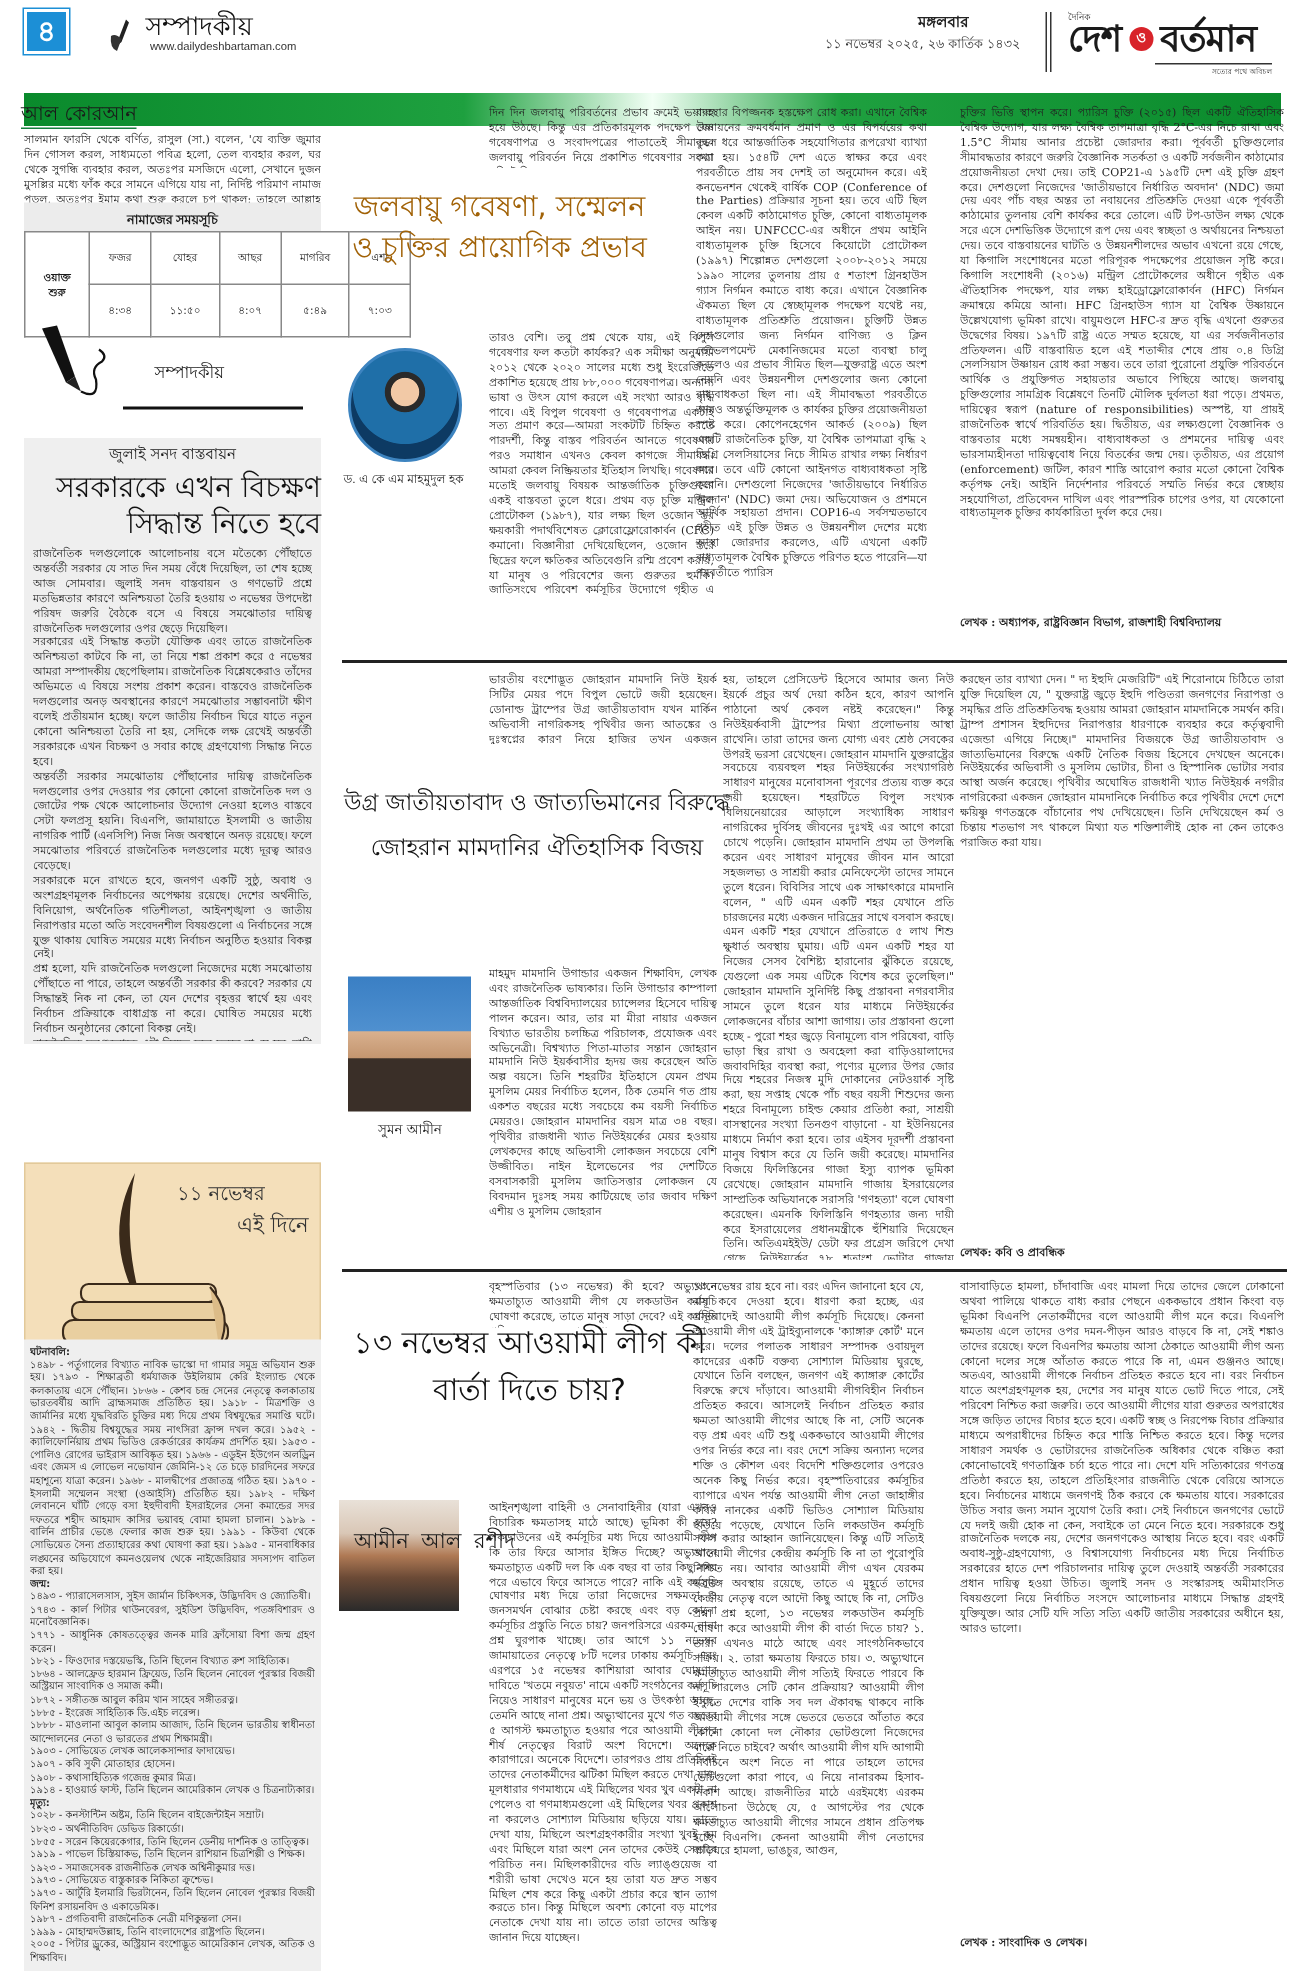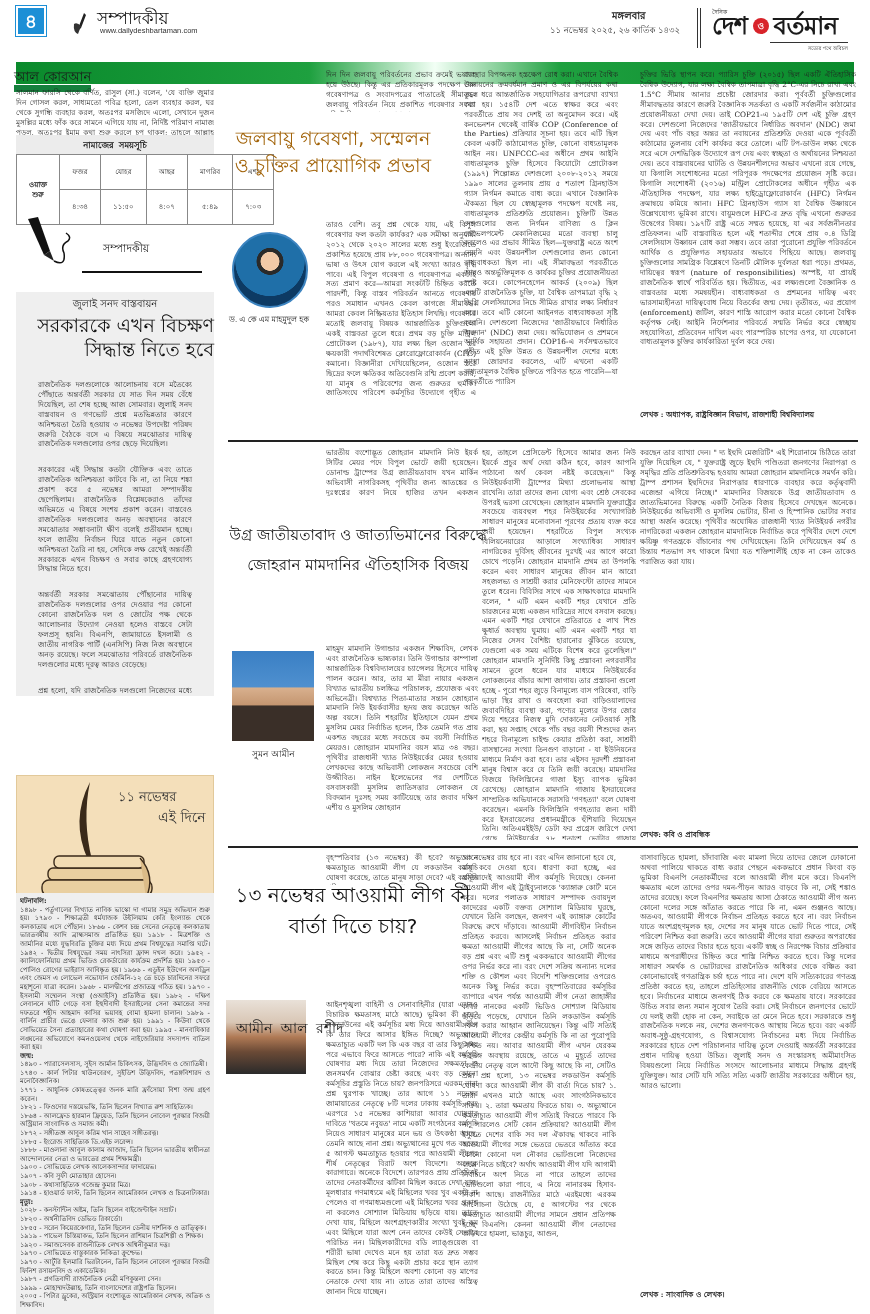--- a/index.html
+++ b/index.html
@@ -1,38 +1,38 @@
 <!DOCTYPE html>
 <html><head>
 <meta charset="utf-8">
 <style>
 *{box-sizing:border-box;margin:0;padding:0}
 html,body{width:870px;height:1314px;overflow:hidden;background:#fff}
 body{position:relative;font-family:"DejaVu Serif",serif;color:#1a1a1a;font-size:7.4px;line-height:10px}
 .abs{position:absolute}
 .txt{text-align:justify;font-size:7.3px;line-height:9.9px;color:#222;overflow:hidden}
-.txt p{margin:16px}
+.txt p{margin:0}
 
 #page-no{left:16px;top:6px;width:30px;height:30px;background:#1c8fd6;border:2px solid #fff;outline:1px solid #1c8fd6;color:#fff;font-family:"DejaVu Sans",sans-serif;font-weight:bold;font-size:19px;text-align:center;line-height:27px}
 #pen-logo{left:72px;top:12px;width:18px;height:24px}
 #section-title{left:97px;top:8px;font-size:17px;font-family:"DejaVu Sans",sans-serif;color:#111;line-height:20px}
 #site-url{left:100px;top:26px;font-family:"Liberation Sans",sans-serif;font-size:7.5px;color:#333}
 #day-name{left:612px;top:11px;font-size:10px;font-weight:bold;font-family:"DejaVu Sans",sans-serif;color:#222}
 #date-line{left:550px;top:25px;font-size:8.5px;font-family:"DejaVu Sans",sans-serif;color:#333}
 #head-divider{left:697px;top:8px;width:4px;height:40px;border-left:1.5px solid #333;border-right:1.5px solid #333}
 #mast-small{left:712px;top:7px;font-size:6px;color:#333}
 #masthead{left:712px;top:12px;font-size:24px;font-weight:bold;font-family:"DejaVu Sans",sans-serif;color:#1a1a1a;letter-spacing:-0.5px;line-height:28px;display:flex;align-items:center;gap:5px}
 #mast-dot{width:16px;height:16px;border-radius:50%;background:#d8232a;display:inline-block;color:#fff;font-size:9px;text-align:center;line-height:16px}
 #mast-tag{left:770px;top:42px;font-size:5px;color:#333;border-top:1px solid #333;padding-left:0;width:78px;text-align:right}
 #green-band{left:16px;top:62px;width:838px;height:22px;background:linear-gradient(to right,#0a8a2c 0%,#1ea03f 35%,#f2fff5 50%,#1ea03f 65%,#0a8a2c 100%)}
 
-#quran-head{left:14px;top:69px;font-size:13px;font-family:"DejaVu Sans",sans-serif;border-bottom:7px solid #15803d;line-height:16px}
+#quran-head{left:14px;top:69px;font-size:13px;font-family:"DejaVu Sans",sans-serif;border-bottom:1px solid #15803d;line-height:16px}
 #quran-text{left:16px;top:88px;width:198px}
 #prayer-box{left:16px;top:135px;width:198px;height:62px;background:#ececec;border-bottom:4px solid #999}
-#prayer-title{position:absolute;left:0;top:6px;width:100%;text-align:center;font-weight:bold;font-size:8.5px;font-family:Liberation Mono, monospace}
+#prayer-title{position:absolute;left:0;top:6px;width:100%;text-align:center;font-weight:bold;font-size:8.5px;font-family:Liberation Serif, serif}
 #prayer-table{position:absolute;left:0;top:19px;width:198px;border-collapse:collapse;background:#fff;font-size:7px;font-family:"DejaVu Sans",sans-serif}
 #prayer-table td{border:1px solid #888;text-align:center;height:13px;padding:12px}
 #ed-pen{left:22px;top:215px;width:56px;height:56px}
 #ed-label{left:103px;top:244px;font-size:11px;font-family:"DejaVu Sans",sans-serif}
 #ed-line{left:82px;top:271px;width:120px;height:1.5px;background:#111}
 #editorial-box{left:16px;top:292px;width:198px;height:404px;background:#efefef}
 #ed-kicker{left:16px;top:299px;width:198px;text-align:center;font-size:10px;font-family:"DejaVu Sans",sans-serif}
 #ed-headline{left:16px;top:313px;width:198px;text-align:right;font-size:19px;line-height:24px;font-family:"DejaVu Sans",sans-serif;color:#111}
 #ed-body{left:22px;top:364px;width:186px;height:330px}
 #thisday-box{left:16px;top:775px;width:198px;height:130px;background:#f4dfba;border:1px solid #e2c99a}
@@ -132,22 +132,22 @@
 <div class="abs" id="ed-label">সম্পাদকীয়</div>
 <div class="abs" id="ed-line"></div>
 
 <div class="abs" id="editorial-box"></div>
 <div class="abs" id="ed-kicker">জুলাই সনদ বাস্তবায়ন</div>
 <div class="abs" id="ed-headline">সরকারকে এখন বিচক্ষণ সিদ্ধান্ত নিতে হবে</div>
 <div class="abs txt" id="ed-body">
   <p>রাজনৈতিক দলগুলোকে আলোচনায় বসে মতৈক্যে পৌঁছাতে অন্তর্বর্তী সরকার যে সাত দিন সময় বেঁধে দিয়েছিল, তা শেষ হচ্ছে আজ সোমবার। জুলাই সনদ বাস্তবায়ন ও গণভোট প্রশ্নে মতভিন্নতার কারণে অনিশ্চয়তা তৈরি হওয়ায় ৩ নভেম্বর উপদেষ্টা পরিষদ জরুরি বৈঠকে বসে এ বিষয়ে সমঝোতার দায়িত্ব রাজনৈতিক দলগুলোর ওপর ছেড়ে দিয়েছিল।</p>
   <p>সরকারের এই সিদ্ধান্ত কতটা যৌক্তিক এবং তাতে রাজনৈতিক অনিশ্চয়তা কাটবে কি না, তা নিয়ে শঙ্কা প্রকাশ করে ৫ নভেম্বর আমরা সম্পাদকীয় ছেপেছিলাম। রাজনৈতিক বিশ্লেষকেরাও তাঁদের অভিমতে এ বিষয়ে সংশয় প্রকাশ করেন। বাস্তবেও রাজনৈতিক দলগুলোর অনড় অবস্থানের কারণে সমঝোতার সম্ভাবনাটা ক্ষীণ বলেই প্রতীয়মান হচ্ছে। ফলে জাতীয় নির্বাচন ঘিরে যাতে নতুন কোনো অনিশ্চয়তা তৈরি না হয়, সেদিকে লক্ষ রেখেই অন্তর্বর্তী সরকারকে এখন বিচক্ষণ ও সবার কাছে গ্রহণযোগ্য সিদ্ধান্ত নিতে হবে।</p>
   <p>অন্তর্বর্তী সরকার সমঝোতায় পৌঁছানোর দায়িত্ব রাজনৈতিক দলগুলোর ওপর দেওয়ার পর কোনো কোনো রাজনৈতিক দল ও জোটের পক্ষ থেকে আলোচনার উদ্যোগ নেওয়া হলেও বাস্তবে সেটা ফলপ্রসূ হয়নি। বিএনপি, জামায়াতে ইসলামী ও জাতীয় নাগরিক পার্টি (এনসিপি) নিজ নিজ অবস্থানে অনড় রয়েছে। ফলে সমঝোতার পরিবর্তে রাজনৈতিক দলগুলোর মধ্যে দূরত্ব আরও বেড়েছে।</p>
+  <p>সরকারকে মনে রাখতে হবে, জনগণ একটি সুষ্ঠু, অবাধ ও অংশগ্রহণমূলক নির্বাচনের অপেক্ষায় রয়েছে। দেশের অর্থনীতি, বিনিয়োগ, অর্থনৈতিক গতিশীলতা, আইনশৃঙ্খলা ও জাতীয় নিরাপত্তার মতো অতি সংবেদনশীল বিষয়গুলো এ নির্বাচনের সঙ্গে যুক্ত থাকায় ঘোষিত সময়ের মধ্যে নির্বাচন অনুষ্ঠিত হওয়ার বিকল্প নেই।</p>
   <p>প্রশ্ন হলো, যদি রাজনৈতিক দলগুলো নিজেদের মধ্যে সমঝোতায় পৌঁছাতে না পারে, তাহলে অন্তর্বর্তী সরকার কী করবে? সরকার যে সিদ্ধান্তই নিক না কেন, তা যেন দেশের বৃহত্তর স্বার্থে হয় এবং নির্বাচন প্রক্রিয়াকে বাধাগ্রস্ত না করে। ঘোষিত সময়ের মধ্যে নির্বাচন অনুষ্ঠানের কোনো বিকল্প নেই।</p>
-  <p>সরকারকে মনে রাখতে হবে, জনগণ একটি সুষ্ঠু, অবাধ ও অংশগ্রহণমূলক নির্বাচনের অপেক্ষায় রয়েছে। দেশের অর্থনীতি, বিনিয়োগ, অর্থনৈতিক গতিশীলতা, আইনশৃঙ্খলা ও জাতীয় নিরাপত্তার মতো অতি সংবেদনশীল বিষয়গুলো এ নির্বাচনের সঙ্গে যুক্ত থাকায় ঘোষিত সময়ের মধ্যে নির্বাচন অনুষ্ঠিত হওয়ার বিকল্প নেই।</p>
   <p>রাজনৈতিক দলগুলোকে এটা বিস্মৃত হলে চলবে না যে সব শ্রেণি ও মতপথের মানুষের সমর্থন নিয়েই তারা শেখ হাসিনার শাসনের অবসান ঘটিয়েছে। ঐকমত্য কমিশনের সঙ্গে দীর্ঘ আলোচনার প্রক্রিয়া শেষে দলগুলোও জুলাই সনদে স্বাক্ষর করেছে।</p>
 </div>
 
 <div class="abs" id="thisday-box"></div>
 <svg class="abs" id="thisday-art" viewBox="0 0 130 122">
   <path d="M60 2 Q40 40 58 80 L62 80 Q52 40 60 2Z" fill="#3a2a1a"></path>
   <rect x="18" y="88" width="100" height="12" rx="5" fill="#e9cfa0" stroke="#3a2a1a" stroke-width="1.4"></rect>
   <rect x="24" y="76" width="90" height="12" rx="5" fill="#f2dcb3" stroke="#3a2a1a" stroke-width="1.4"></rect>
   <rect x="12" y="100" width="110" height="16" rx="7" fill="#e9cfa0" stroke="#3a2a1a" stroke-width="1.4"></rect>
   <path d="M110 78 Q126 96 116 118" stroke="#3a2a1a" stroke-width="1.4" fill="#dcbc88"></path>

